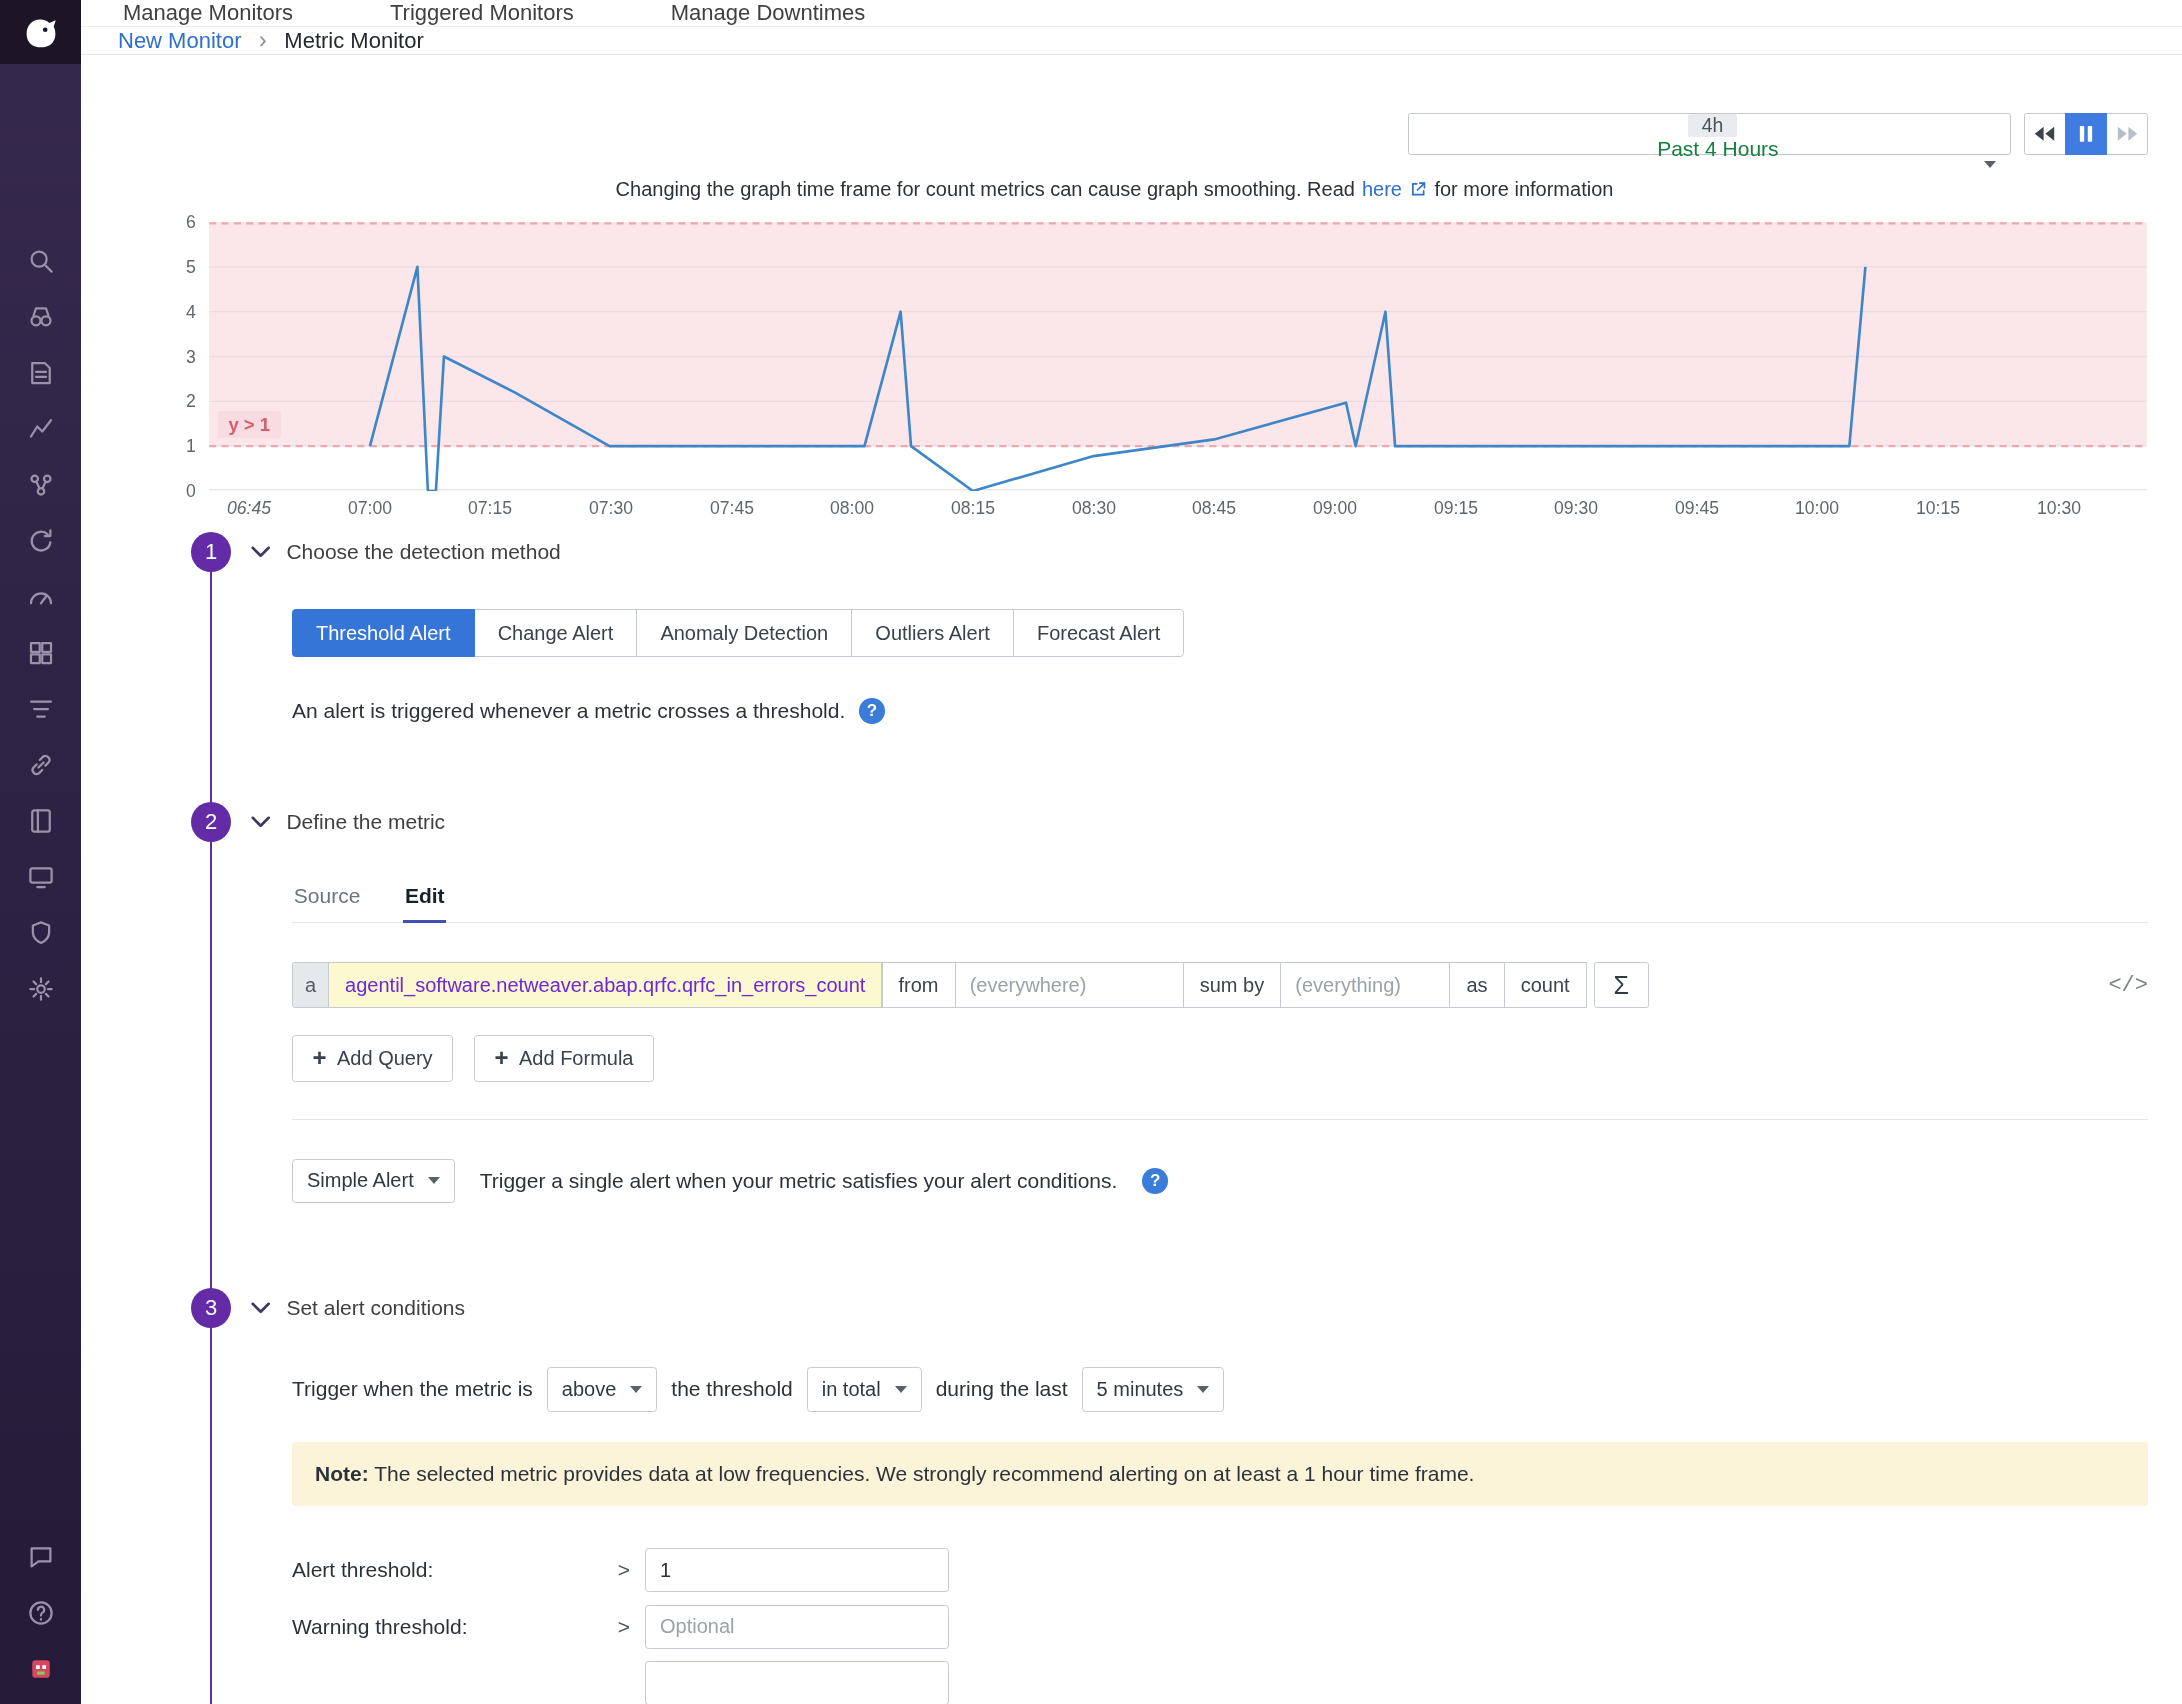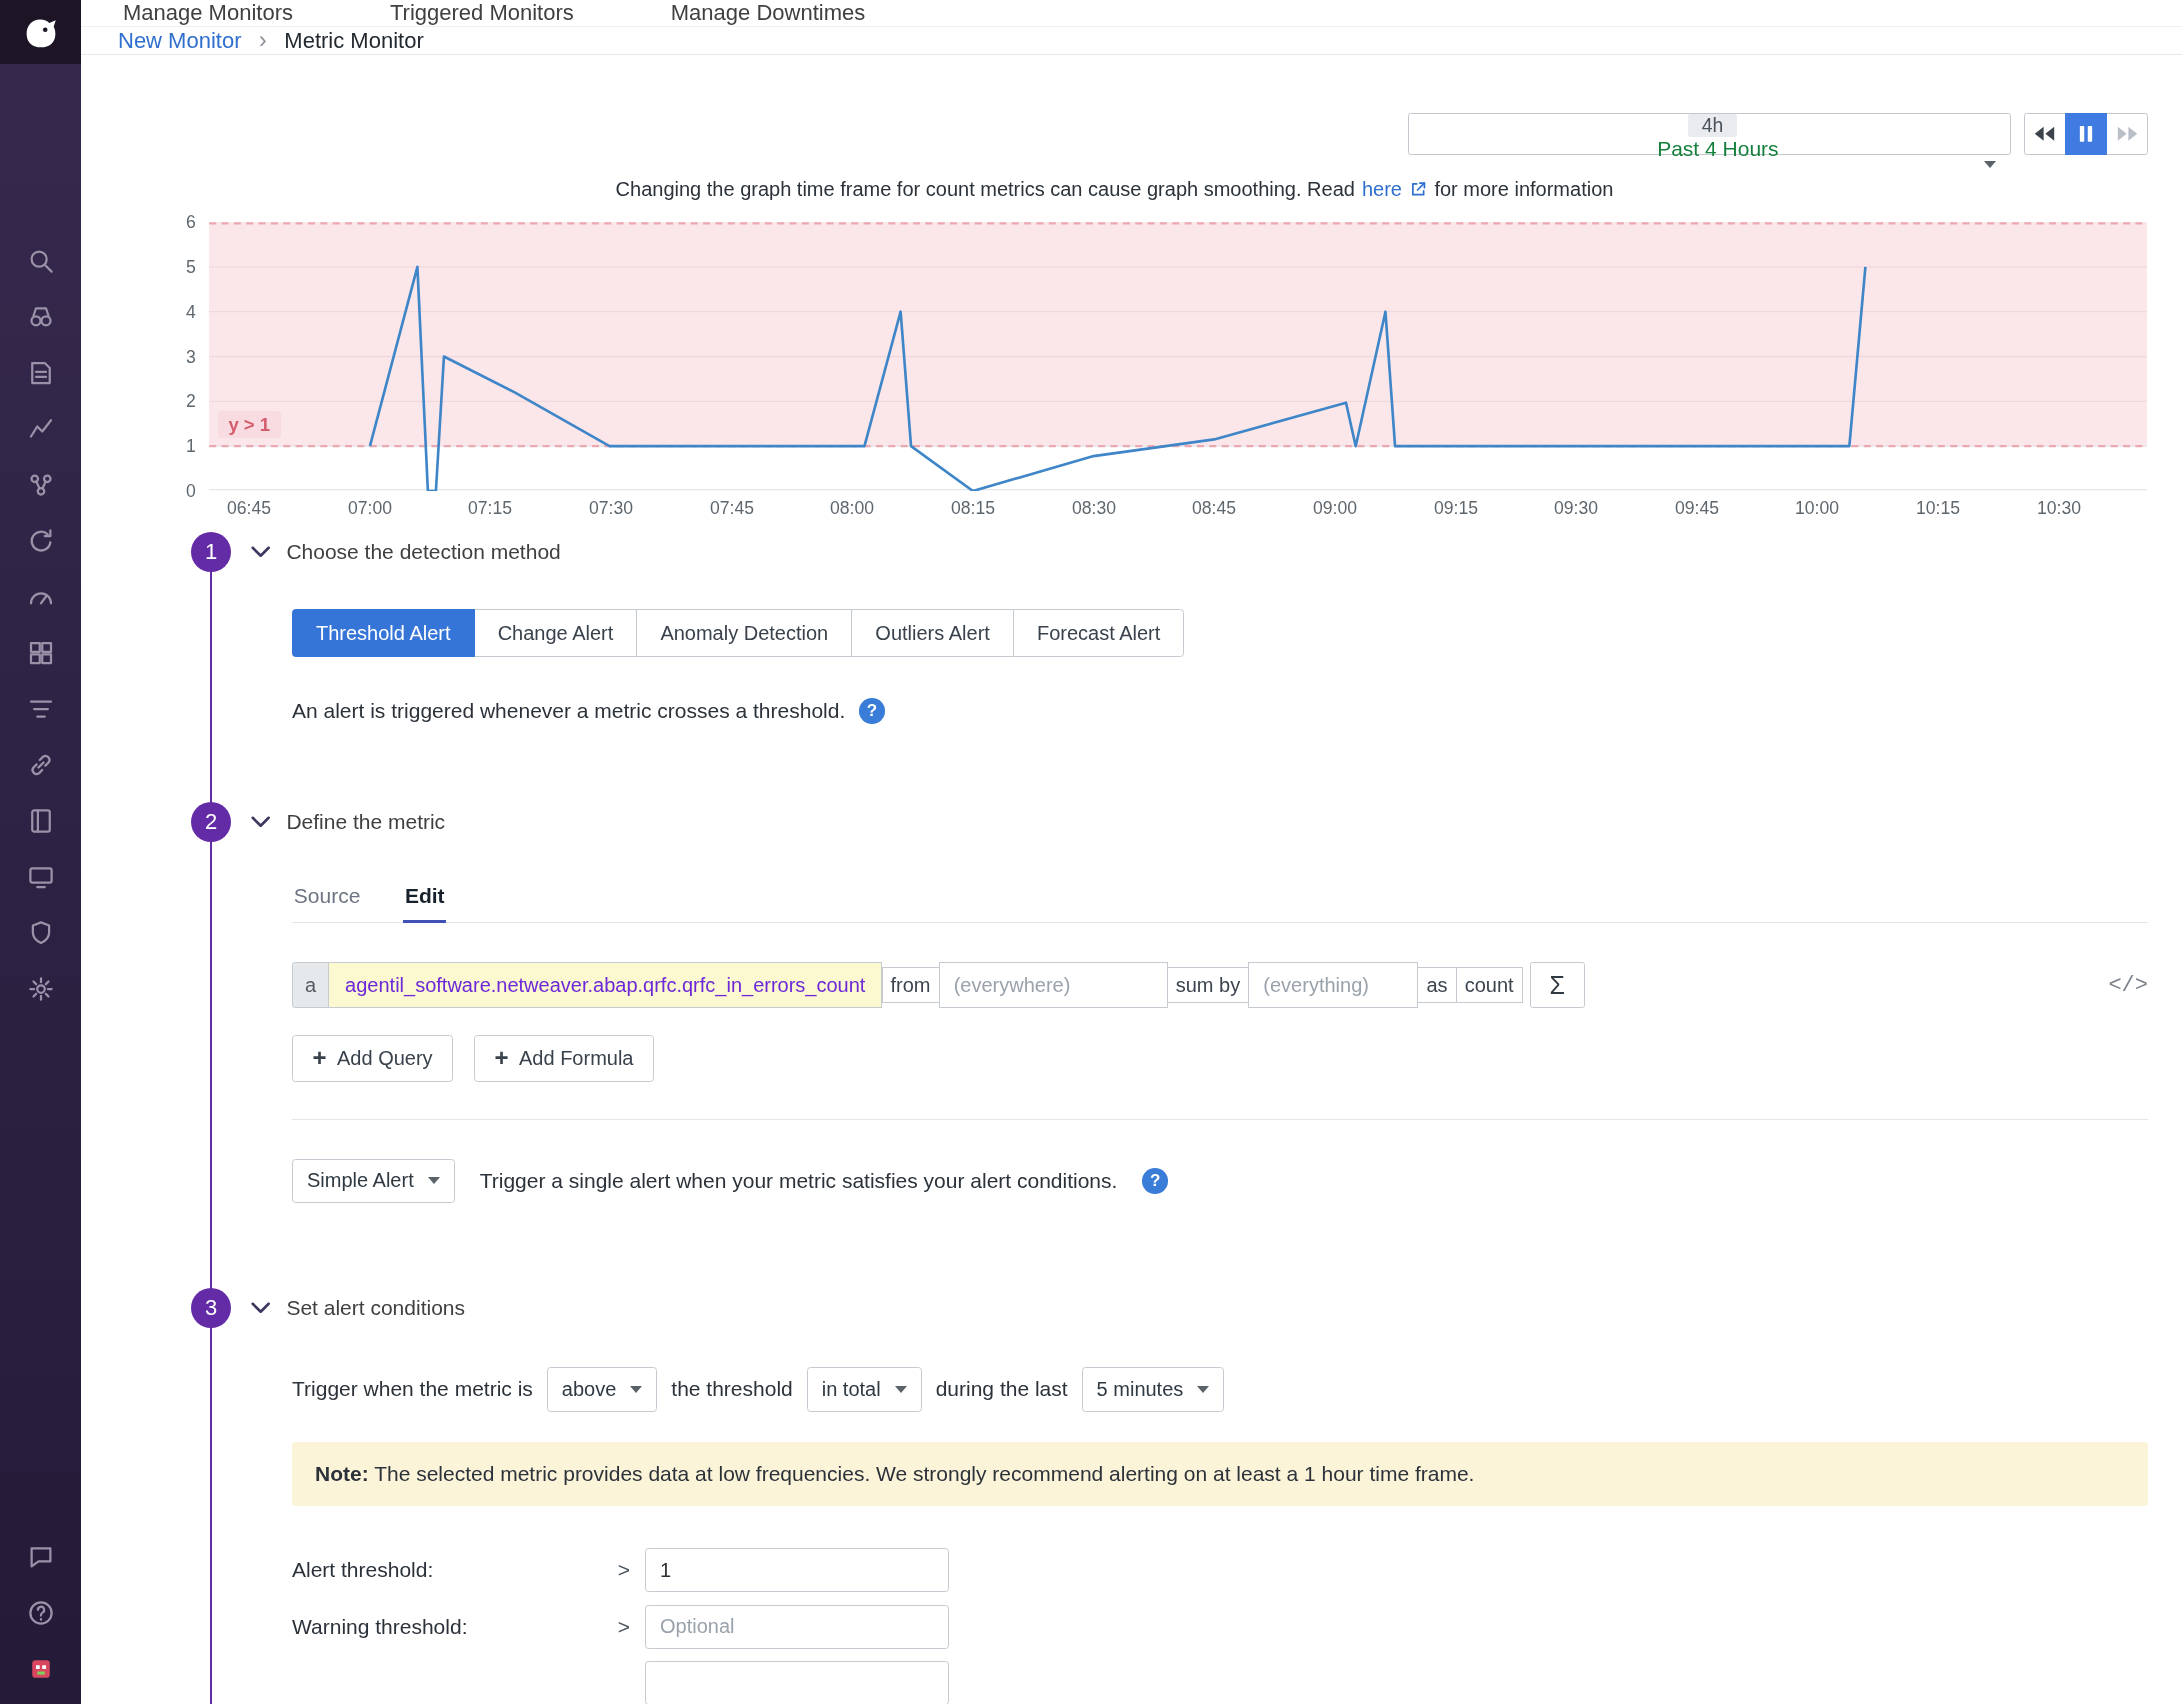--- a/index.html
+++ b/index.html
@@ -88,21 +88,21 @@
   
   .tabs { display:flex; gap:41px; margin-top:42px; border-bottom:0.9px solid #e3e6e9; font-size:21px; }
   .tab { padding:0 1.8px 12.4px; color:#6b7480; border-bottom:3.5px solid transparent; margin-bottom:-0.9px; cursor:pointer; }
   .tab.active { color:#17212b; border-color:#4150b5; font-weight:bold; }
 
   .query-row { margin-top:39px; display:flex; align-items:center; }
   .qletter { width:37px; height:46px; background:#e6e9ec; border:0.9px solid #c6cbd1; border-radius:2.6px 0 0 2.6px;
     display:flex; align-items:center; justify-content:center; font-size:20px; color:#555b62; }
   .qmetric { height:46px; background:#fcf8cf; border:0.9px solid #c6cbd1; margin-left:-0.9px; padding:0 16px;
     display:flex; align-items:center; font-size:20px; color:#6d28d9; cursor:text; }
-  .qseg { height:36px; border:0.9px solid #c6cbd1; margin-left:-0.9px; padding:0 8px; display:flex;
+  .qseg { height:46px; border:0.9px solid #c6cbd1; margin-left:-0.9px; padding:0 16px; display:flex;
     align-items:center; font-size:20px; color:#3c454f; background:#fff; }
   .qinput { height:46px; border:0.9px solid #c6cbd1; margin-left:-0.9px; padding:0 14px; font-size:20px;
     color:#2f2f2f; background:#fff; outline:none; font-family:"Liberation Sans", sans-serif; }
   .qinput::placeholder { color:#9aa2ab; }
   .qsigma { width:55px; height:46px; border:0.9px solid #c6cbd1; margin-left:7px; border-radius:2.6px;
     display:flex; align-items:center; justify-content:center; font-size:25px; color:#2f3942; background:#fff; cursor:pointer; }
   .qcode { margin-left:auto; font-family:"Liberation Mono", monospace; font-size:22px; color:#7b828c; cursor:pointer; }
 
   .add-row { margin-top:26.5px; display:flex; gap:21px; }
   .btn { display:inline-flex; align-items:center; gap:10.6px; padding:10.6px 19.4px; border:0.9px solid #c6cbd1;
@@ -326,21 +326,21 @@
               <line x1="0" y1="203.33333333333334" x2="2197" y2="203.33333333333334" stroke="#f0d9dd" stroke-width="1.5"></line>
               <line x1="0" y1="152.5" x2="2197" y2="152.5" stroke="#f0d9dd" stroke-width="1.5"></line>
               <line x1="0" y1="101.66666666666669" x2="2197" y2="101.66666666666669" stroke="#f0d9dd" stroke-width="1.5"></line>
               <line x1="0" y1="50.833333333333314" x2="2197" y2="50.833333333333314" stroke="#f0d9dd" stroke-width="1.5"></line>
               <line x1="0" y1="1.5" x2="2197" y2="1.5" stroke="#eba8b0" stroke-width="2.5" stroke-dasharray="8 6"></line>
               <line x1="0" y1="254.16666666666669" x2="2197" y2="254.16666666666669" stroke="#eba8b0" stroke-width="2.5" stroke-dasharray="8 6"></line>
               <polyline points="182.3,254.2 236.1,50.8 248.0,305.0 257.1,305.0 266.2,152.5 346.4,193.2 454.0,254.2 743.0,254.2 784.0,101.7 795.8,254.2 866.0,305.0 1002.8,265.4 1139.5,246.5 1289.0,204.9 1300.0,254.2 1333.7,101.7 1344.6,254.2 1859.7,254.2 1877.9,50.8" fill="none" stroke="#3f86c9" stroke-width="3" stroke-linejoin="round"></polyline>
             </svg>
           <div class="threshold-badge" style="top: 189px;">y &gt; 1</div>
           <div class="x-axis" id="xAxis">
-              <div class="xt" style="left: 40px;">06:45</div>
+              <div class="xt" style="left: 40px; font-style: italic;">06:45</div>
               <div class="xt" style="left: 161px;">07:00</div>
               <div class="xt" style="left: 281px;">07:15</div>
               <div class="xt" style="left: 402px;">07:30</div>
               <div class="xt" style="left: 523px;">07:45</div>
               <div class="xt" style="left: 643px;">08:00</div>
               <div class="xt" style="left: 764px;">08:15</div>
               <div class="xt" style="left: 885px;">08:30</div>
               <div class="xt" style="left: 1005px;">08:45</div>
               <div class="xt" style="left: 1126px;">09:00</div>
               <div class="xt" style="left: 1247px;">09:15</div>

